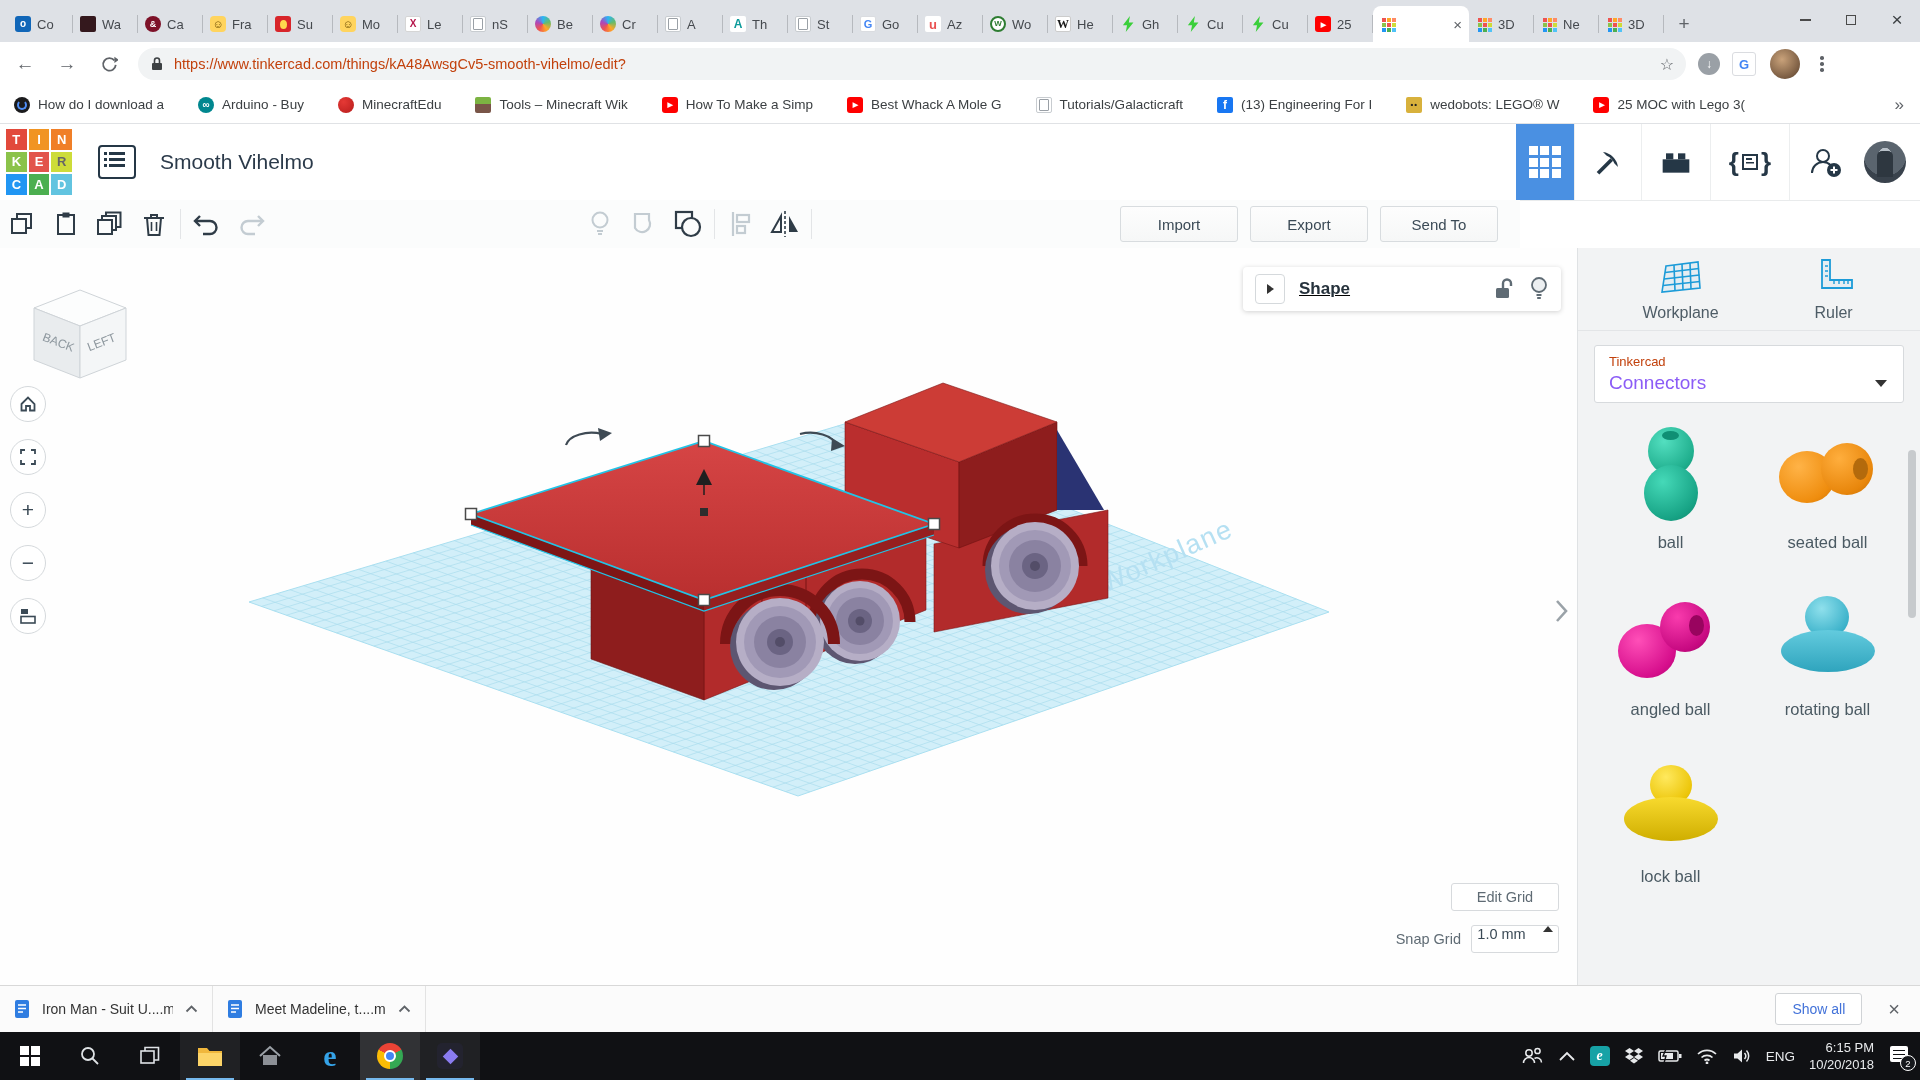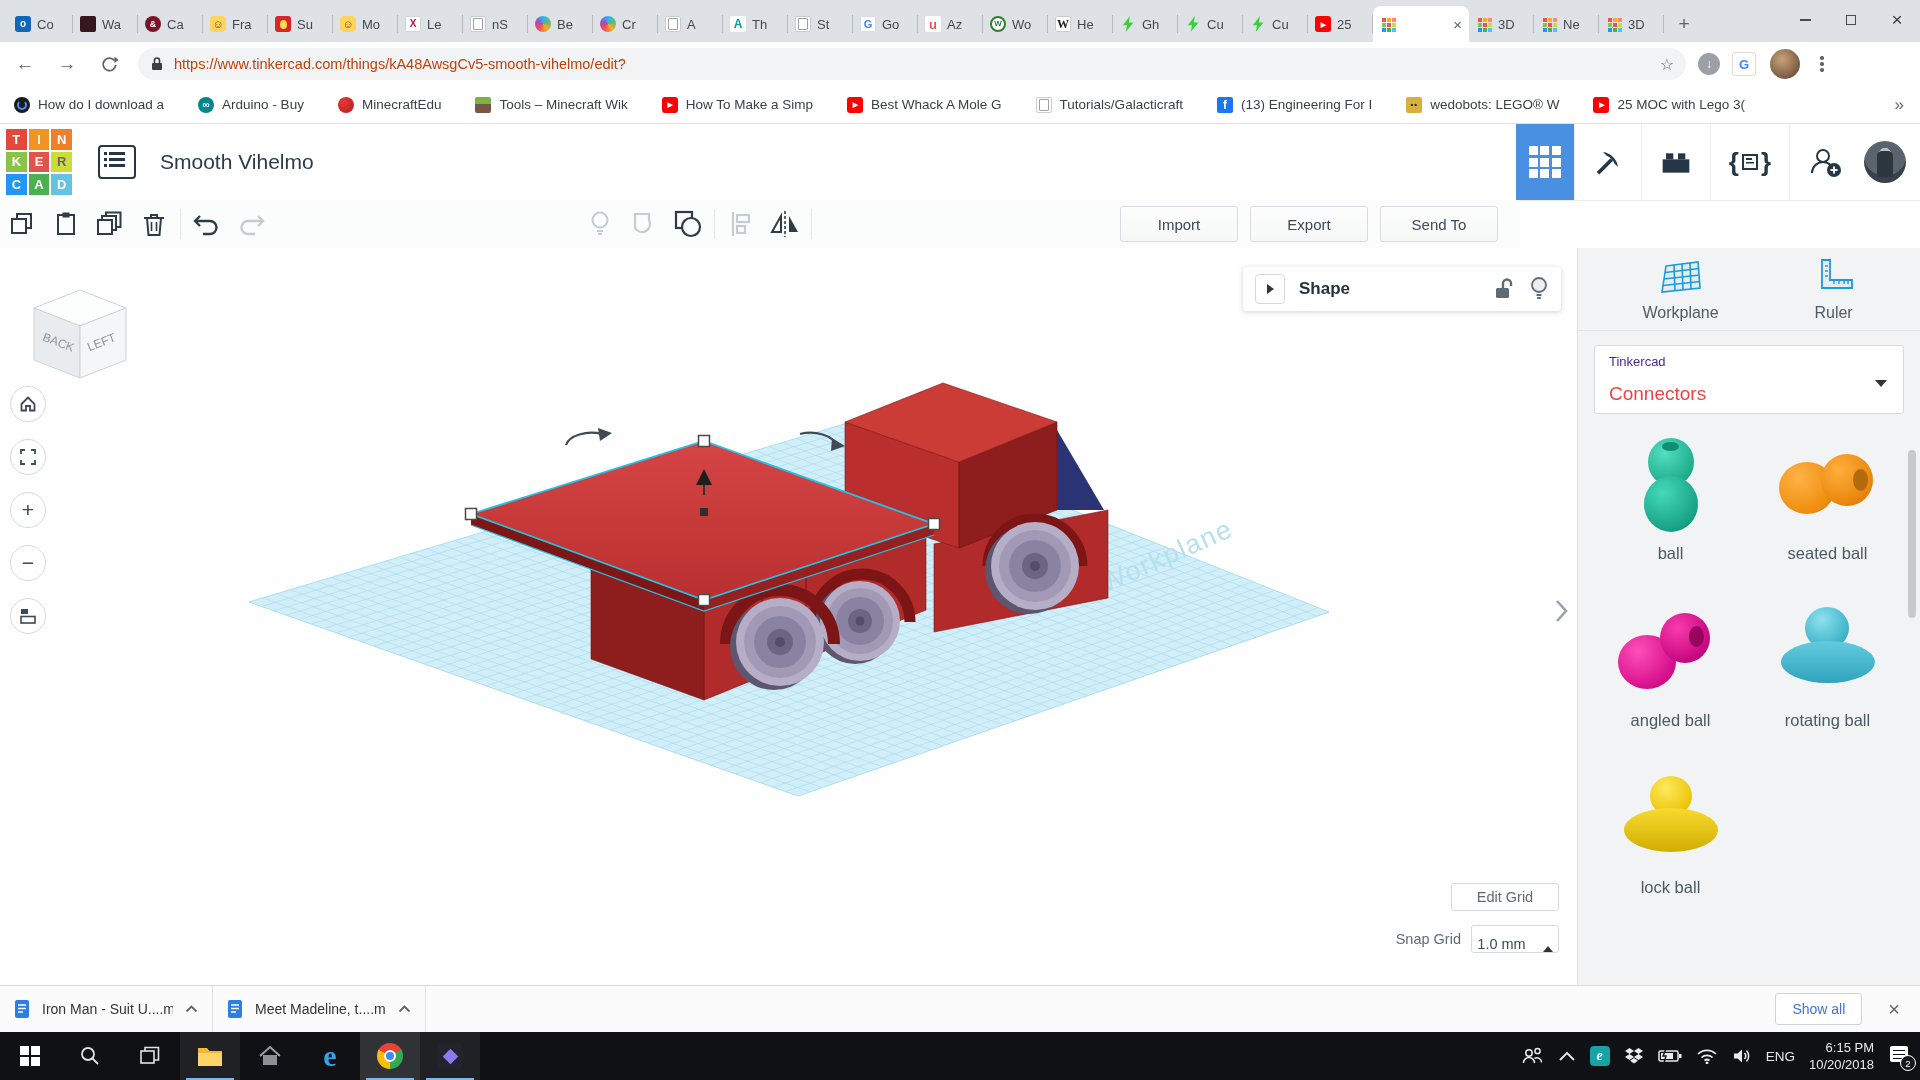--- a/index.html
+++ b/index.html
@@ -89,41 +89,41 @@
   .tb-btn{min-width:80px;height:34px;padding:0 18px;border:1px solid #d8dcdf;border-radius:3px;background:linear-gradient(#fdfdfd,#f6f7f7);
           color:#3b4a56;font-size:15px;display:flex;align-items:center;justify-content:center;}
   
   .viewport{position:absolute;left:0;top:248px;width:1577px;height:737px;background:#fefefe;overflow:hidden;}
   .scene{position:absolute;left:0;top:0;}
   .viewcube{position:absolute;left:20px;top:34px;}
   .navcol{position:absolute;left:10px;top:138px;display:flex;flex-direction:column;gap:17px;}
   .navcirc{width:36px;height:36px;border-radius:50%;background:#fff;border:1px solid #d5d9dc;display:flex;align-items:center;justify-content:center;
            color:#3b4a56;font-size:21px;box-sizing:border-box;}
   .shape-panel{position:absolute;left:1243px;top:19px;width:318px;height:44px;background:#fff;border-radius:4px;
-               box-shadow:0 1px 5px rgba(0,0,0,.18);display:flex;align-items:center;padding:0 12px;box-sizing:border-box;}
+               box-shadow:0 1px 5px rgba(0,0,0,.18);display:flex;align-items:center;padding:0 12px;box-sizing:border-box;text-decoration:underline;}
   .sp-expand{width:28px;height:28px;border:1px solid #d5d9dc;border-radius:4px;display:flex;align-items:center;justify-content:center;}
   .sp-expand i{width:0;height:0;border-left:7px solid #333;border-top:5px solid transparent;border-bottom:5px solid transparent;}
   .sp-title{font-size:17px;font-weight:700;color:#26323c;margin-left:14px;}
   .sp-icons{margin-left:auto;display:flex;gap:16px;align-items:center;}
   .panel-chevron{position:absolute;left:1548px;top:348px;width:26px;height:30px;display:flex;align-items:center;justify-content:center;}
   .grid-controls{position:absolute;right:18px;bottom:32px;text-align:right;}
   .editgrid-btn{display:inline-block;min-width:86px;height:26px;line-height:26px;border:1px solid #d7dadd;border-radius:3px;background:#fff;
                 color:#5f6b74;font-size:14.5px;text-align:center;padding:0 10px;}
   .snaprow{margin-top:14px;display:flex;align-items:center;justify-content:flex-end;gap:10px;}
   .snap-label{color:#5f6b74;font-size:14.5px;}
-  .snap-dd{width:86px;height:26px;border:1px solid #d7dadd;border-radius:3px;background:#fff;display:flex;align-items:flex-end;justify-content:center;gap:17px;
+  .snap-dd{width:86px;height:26px;border:1px solid #d7dadd;border-radius:3px;background:#fff;display:flex;align-items:flex-start;justify-content:center;gap:17px;
            color:#3b4a56;font-size:14.5px;}
   .snap-dd i{width:0;height:0;border-bottom:6px solid #333;border-left:5px solid transparent;border-right:5px solid transparent;}
   
   .sidebar{position:absolute;left:1577px;top:248px;width:343px;height:737px;background:#f2f3f4;border-left:1px solid #dfe2e4;box-sizing:border-box;}
   .sb-top{display:flex;justify-content:space-around;padding:10px 18px 8px;border-bottom:1px solid #e3e5e7;}
   .sb-tool{display:flex;flex-direction:column;align-items:center;gap:8px;color:#4e5c66;font-size:16px;}
   .sb-dd{margin:14px 16px 4px;background:#fff;border:1px solid #d7dadd;border-radius:3px;padding:8px 14px;position:relative;}
-  .sb-dd .small{font-size:13px;color:#4c1d95;}
-  .sb-dd .big{font-size:19px;color:#ef4444;margin-top:14px;}
+  .sb-dd .small{font-size:13px;color:#c2410c;}
+  .sb-dd .big{font-size:19px;color:#8b5cf6;margin-top:3px;}
   .sb-dd i{position:absolute;right:16px;top:34px;width:0;height:0;border-top:7px solid #333;border-left:6px solid transparent;border-right:6px solid transparent;}
   .shapes{display:grid;grid-template-columns:1fr 1fr;padding:18px 14px;row-gap:40px;}
   .shape-item{display:flex;flex-direction:column;align-items:center;gap:8px;}
   .shape-label{font-size:16.5px;color:#4b5a63;}
   .thumb{width:118px;height:100px;position:relative;}
   .lobe{position:absolute;border-radius:50%;}
   .i-ball .a{left:36px;top:2px;width:46px;height:48px;background:radial-gradient(circle at 35% 30%,#53dfc0,#1fae8d 70%,#128a70);}
   .i-ball .b{left:32px;top:40px;width:54px;height:56px;background:radial-gradient(circle at 35% 30%,#45d9b8,#17a385 70%,#0e8168);}
   .i-ball .a::after{content:"";position:absolute;left:14px;top:4px;width:17px;height:9px;border-radius:50%;background:#0f8f74;}
   .i-seated .a{left:10px;top:26px;width:56px;height:52px;background:radial-gradient(circle at 35% 30%,#ffb347,#ef8d0e 70%,#c96f05);}

